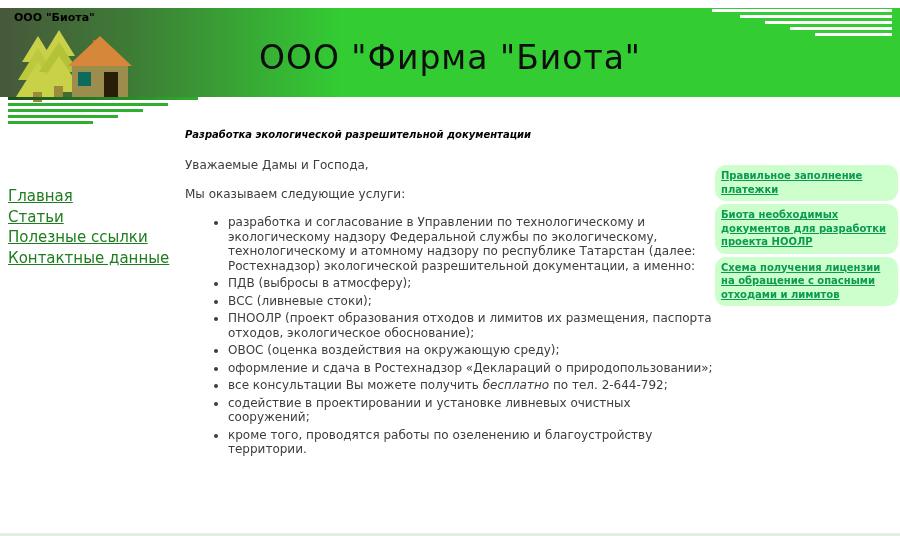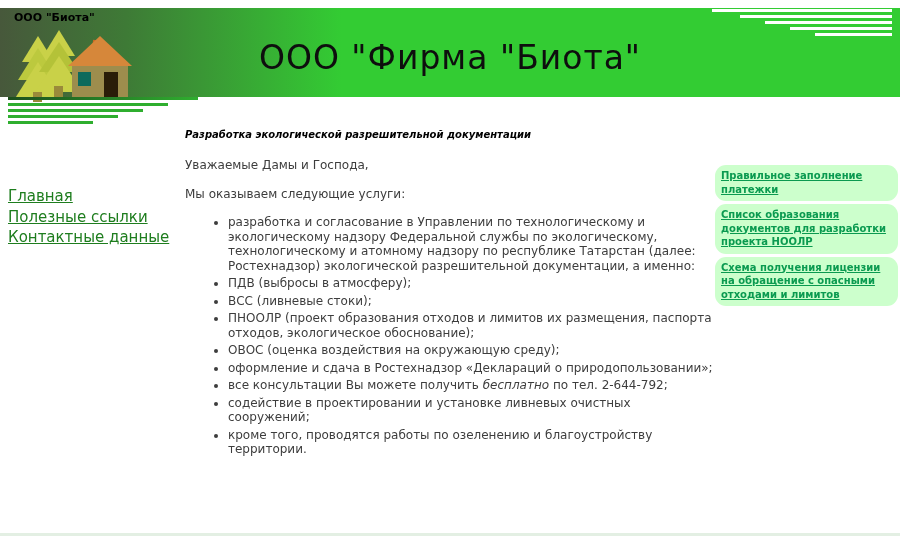--- a/index.html
+++ b/index.html
@@ -92,20 +92,21 @@
     <div class="bar first" style="width:190px"></div>
     <div class="bar" style="width:160px"></div>
     <div class="bar" style="width:135px"></div>
     <div class="bar" style="width:110px"></div>
     <div class="bar" style="width:85px"></div>
   </div>
 
   <nav id="nav">
     <ul>
       <li><a>Главная</a></li>
+      <li><a>Статьи</a></li>
       <li><a>Полезные ссылки</a></li>
       <li><a>Контактные данные</a></li>
     </ul>
   </nav>
 
   <div id="content">
     <h1>Разработка экологической разрешительной документации</h1>
     <p>Уважаемые Дамы и Господа,</p>
     <p>Мы оказываем следующие услуги:</p>
     <ul>
@@ -120,21 +121,21 @@
       <li>кроме того, проводятся работы по озеленению и благоустройству территории.</li>
     </ul>
 
   </div>
 
   <div id="rightpanel">
     <div class="greenbox">
       <a>Правильное заполнение платежки</a>
     </div>
     <div class="greenbox">
-      <a>Список образования документов для разработки проекта НООЛР</a>
+      <a>Биота необходимых документов для разработки проекта НООЛР</a>
     </div>
     <div class="greenbox">
       <a>Схема получения лицензии на обращение с опасными отходами и лимитов</a>
     </div>
   </div>
 
   <div id="footline"></div>
 </div>
 
 </body></html>

